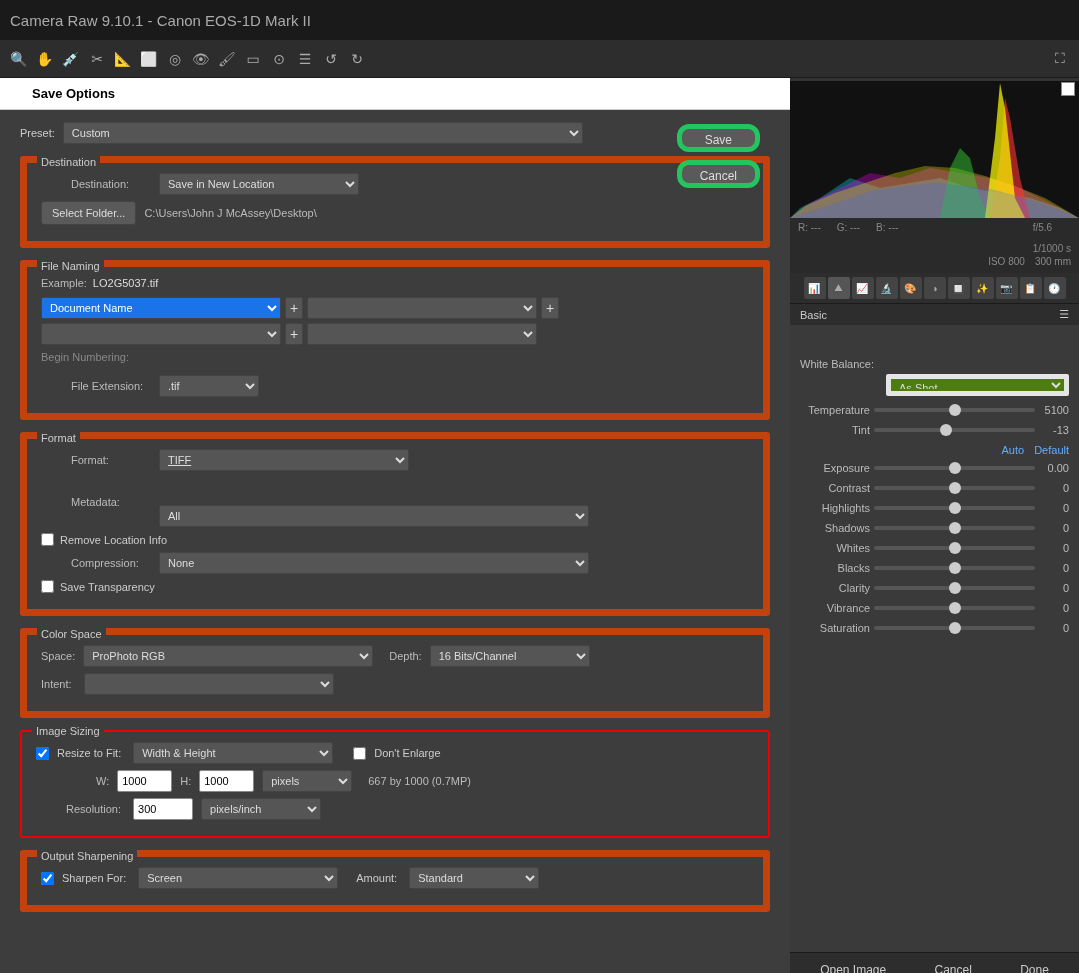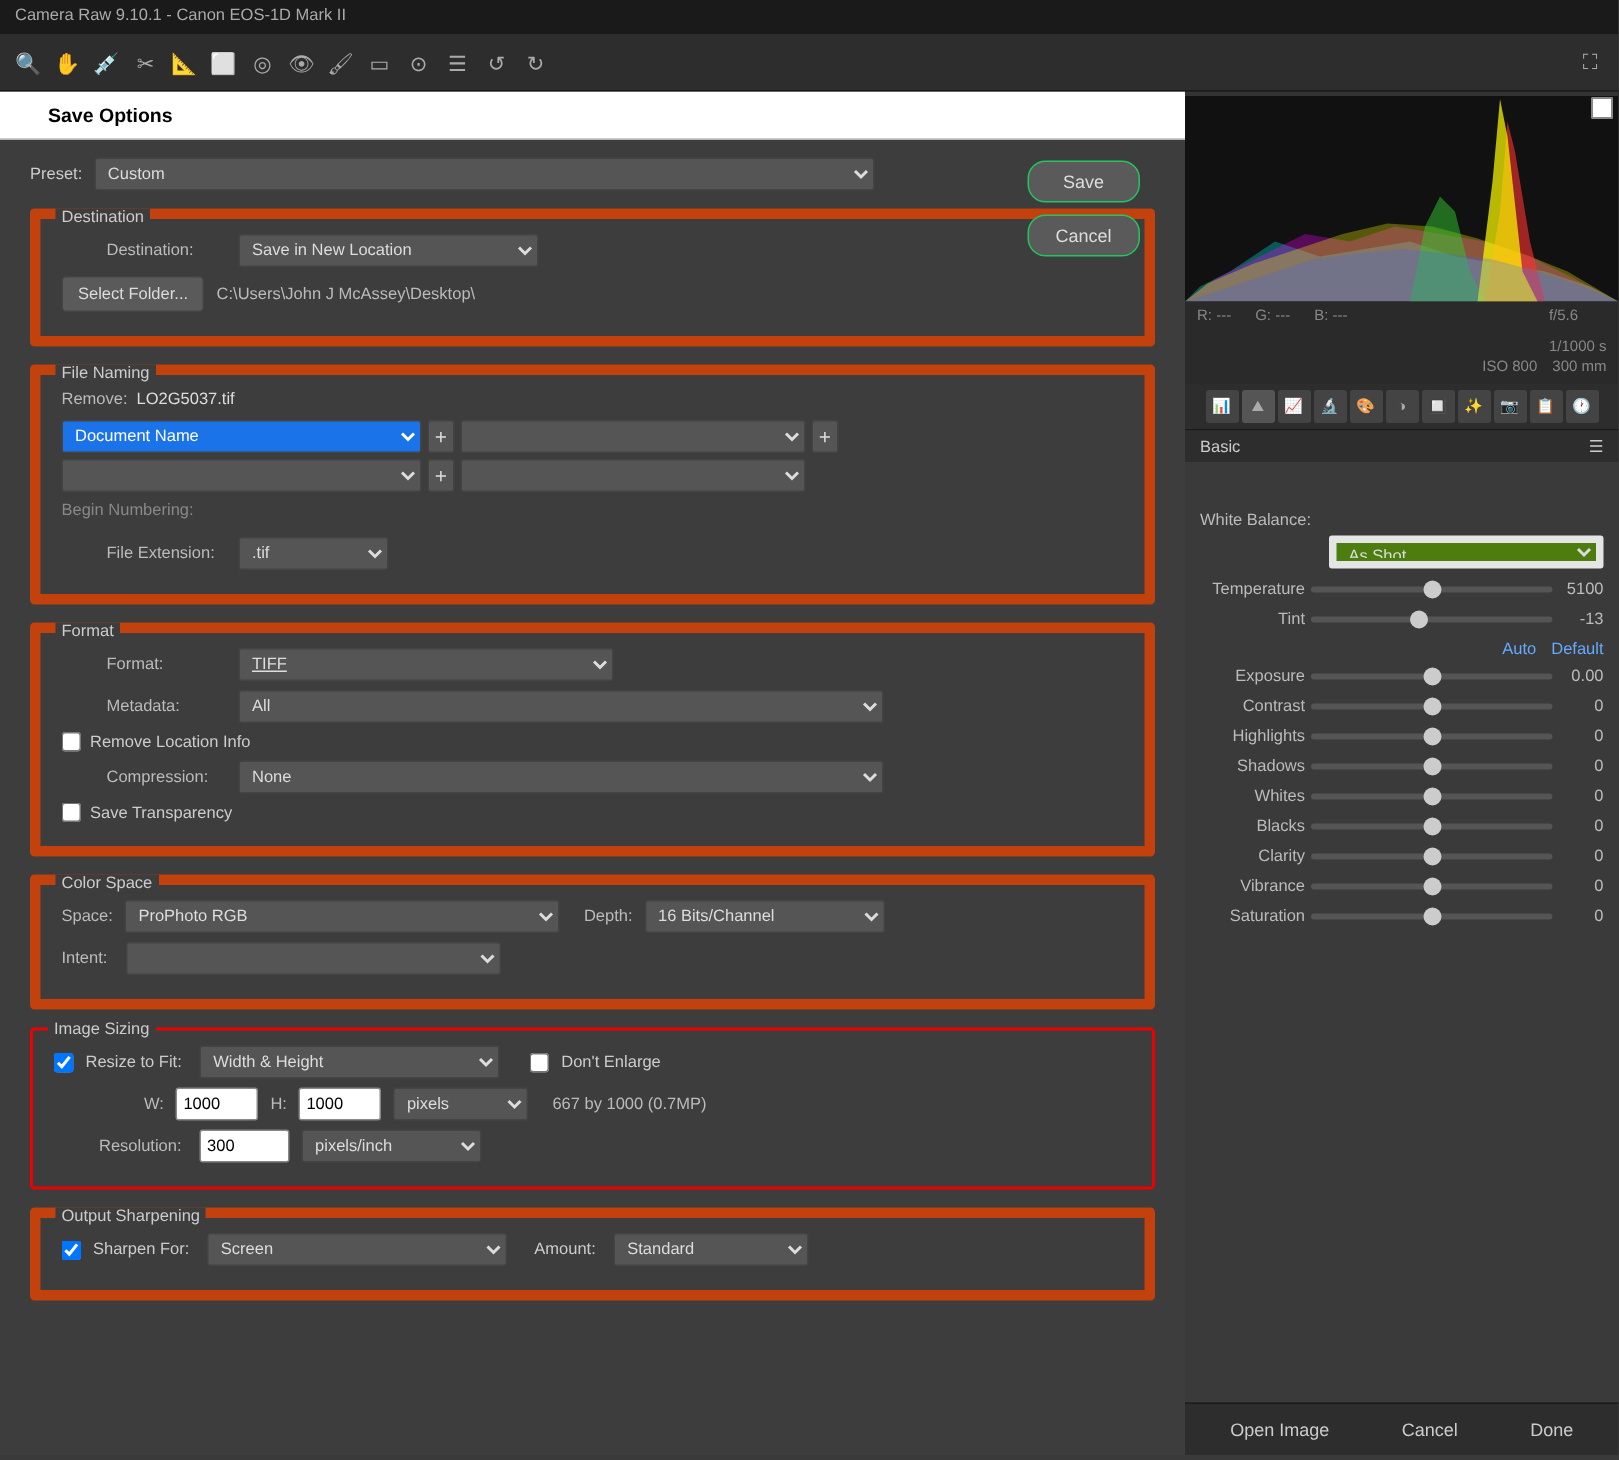--- a/index.html
+++ b/index.html
@@ -1,18 +1,18 @@
 <!DOCTYPE html>
 <html><head>
   <meta charset="utf-8">
   <style>
     * { box-sizing: border-box; margin: 0; padding: 0; }
     body { background: #3a3a3a; font-family: Arial, sans-serif; font-size: 11px; color: #ccc; width: 1079px; height: 973px; overflow: hidden; }
 
-    .title-bar { background: #1a1a1a; color: #aaa; font-size: 11px; padding: 4px 10px; height: 23px; display: flex; }
+    .title-bar { background: #1a1a1a; color: #aaa; font-size: 15px; padding: 4px 10px; height: 40px; display: flex; align-items: center; }
     .toolbar { background: #2d2d2d; height: 38px; display: flex; align-items: center; padding: 0 8px; border-bottom: 1px solid #1a1a1a; gap: 4px; }
     .toolbar-icon { width: 22px; height: 22px; display: flex; align-items: center; justify-content: center; color: #aaa; font-size: 14px; cursor: pointer; border-radius: 2px; }
 
     .main-layout { display: flex; height: calc(973px - 64px); }
 
     
     .dialog-area { width: 790px; background: #3d3d3d; position: relative; overflow-y: auto; }
     .save-options-header { background: #fff; color: #000; font-size: 13px; font-weight: bold; padding: 8px 32px; border-bottom: 1px solid #ccc; }
 
     .dialog-content { padding: 12px 20px; }
@@ -27,21 +27,21 @@
 
     .form-row { display: flex; align-items: center; gap: 8px; margin-bottom: 6px; }
     .form-label { color: #bbb; font-size: 11px; min-width: 80px; margin-left: 30px; }
     .form-label-sm { color: #bbb; font-size: 11px; }
 
     select { background: #555; color: #ddd; border: 1px solid #444; border-radius: 2px; padding: 2px 4px; font-size: 11px; height: 22px; }
 
     input[type="text"] { background: #fff; color: #000; border: 1px solid #888; border-radius: 2px; padding: 2px 4px; font-size: 11px; height: 22px; }
 
     .btn { background: #5a5a5a; color: #ddd; border: 1px solid #444; border-radius: 3px; padding: 3px 10px; font-size: 11px; cursor: pointer; height: 24px; }
-    .btn-primary { background: #5a5a5a; color: #ddd; border: 1px solid #22c55e; border-radius: 12px; padding: 4px 18px; font-size: 12px; cursor: pointer; height: 28px; }
+    .btn-primary { background: #5a5a5a; color: #ddd; border: 5px solid #22c55e; border-radius: 12px; padding: 4px 18px; font-size: 12px; cursor: pointer; height: 28px; }
 
     .file-path-display { color: #bbb; font-size: 11px; }
 
     .example-row { display: flex; align-items: center; gap: 6px; margin-bottom: 8px; }
     .example-label { color: #bbb; }
     .example-value { color: #ddd; }
 
     .naming-row { display: flex; align-items: center; gap: 4px; margin-bottom: 4px; }
     .plus-btn { background: #555; color: #ddd; border: 1px solid #444; width: 18px; height: 22px; display: flex; align-items: center; justify-content: center; cursor: pointer; font-size: 14px; border-radius: 2px; }
 
@@ -145,21 +145,21 @@
         </div>
         <div class="form-row">
           <button class="btn">Select Folder...</button>
           <span class="file-path-display">C:\Users\John J McAssey\Desktop\</span>
         </div>
       </div>
 
       <div class="section-box">
         <span class="section-legend">File Naming</span>
         <div class="example-row">
-          <span class="example-label">Remove:</span>
+          <span class="example-label">Example:</span>
           <span class="example-value">LO2G5037.tif</span>
         </div>
         <div class="naming-row">
           <select style="width:240px; background:#1a73e8; color:#fff;">
             <option>Document Name</option>
           </select>
           <span class="plus-btn">+</span>
           <select style="width:230px;">
             <option></option>
           </select>
@@ -188,21 +188,21 @@
       <div class="section-box">
         <span class="section-legend">Format</span>
         <div class="form-row">
           <span class="form-label">Format:</span>
           <select style="width:250px;text-decoration:underline;">
             <option>TIFF</option>
           </select>
         </div>
         <div class="form-row">
           <span class="form-label">Metadata:</span>
-          <select style="width:430px;">
+          <select style="width:430px;margin-top:28px;">
             <option>All</option>
           </select>
         </div>
         <div class="checkbox-row">
           <input type="checkbox" style="">
           <span>Remove Location Info</span>
         </div>
         <div class="form-row">
           <span class="form-label">Compression:</span>
           <select style="width:430px;">

